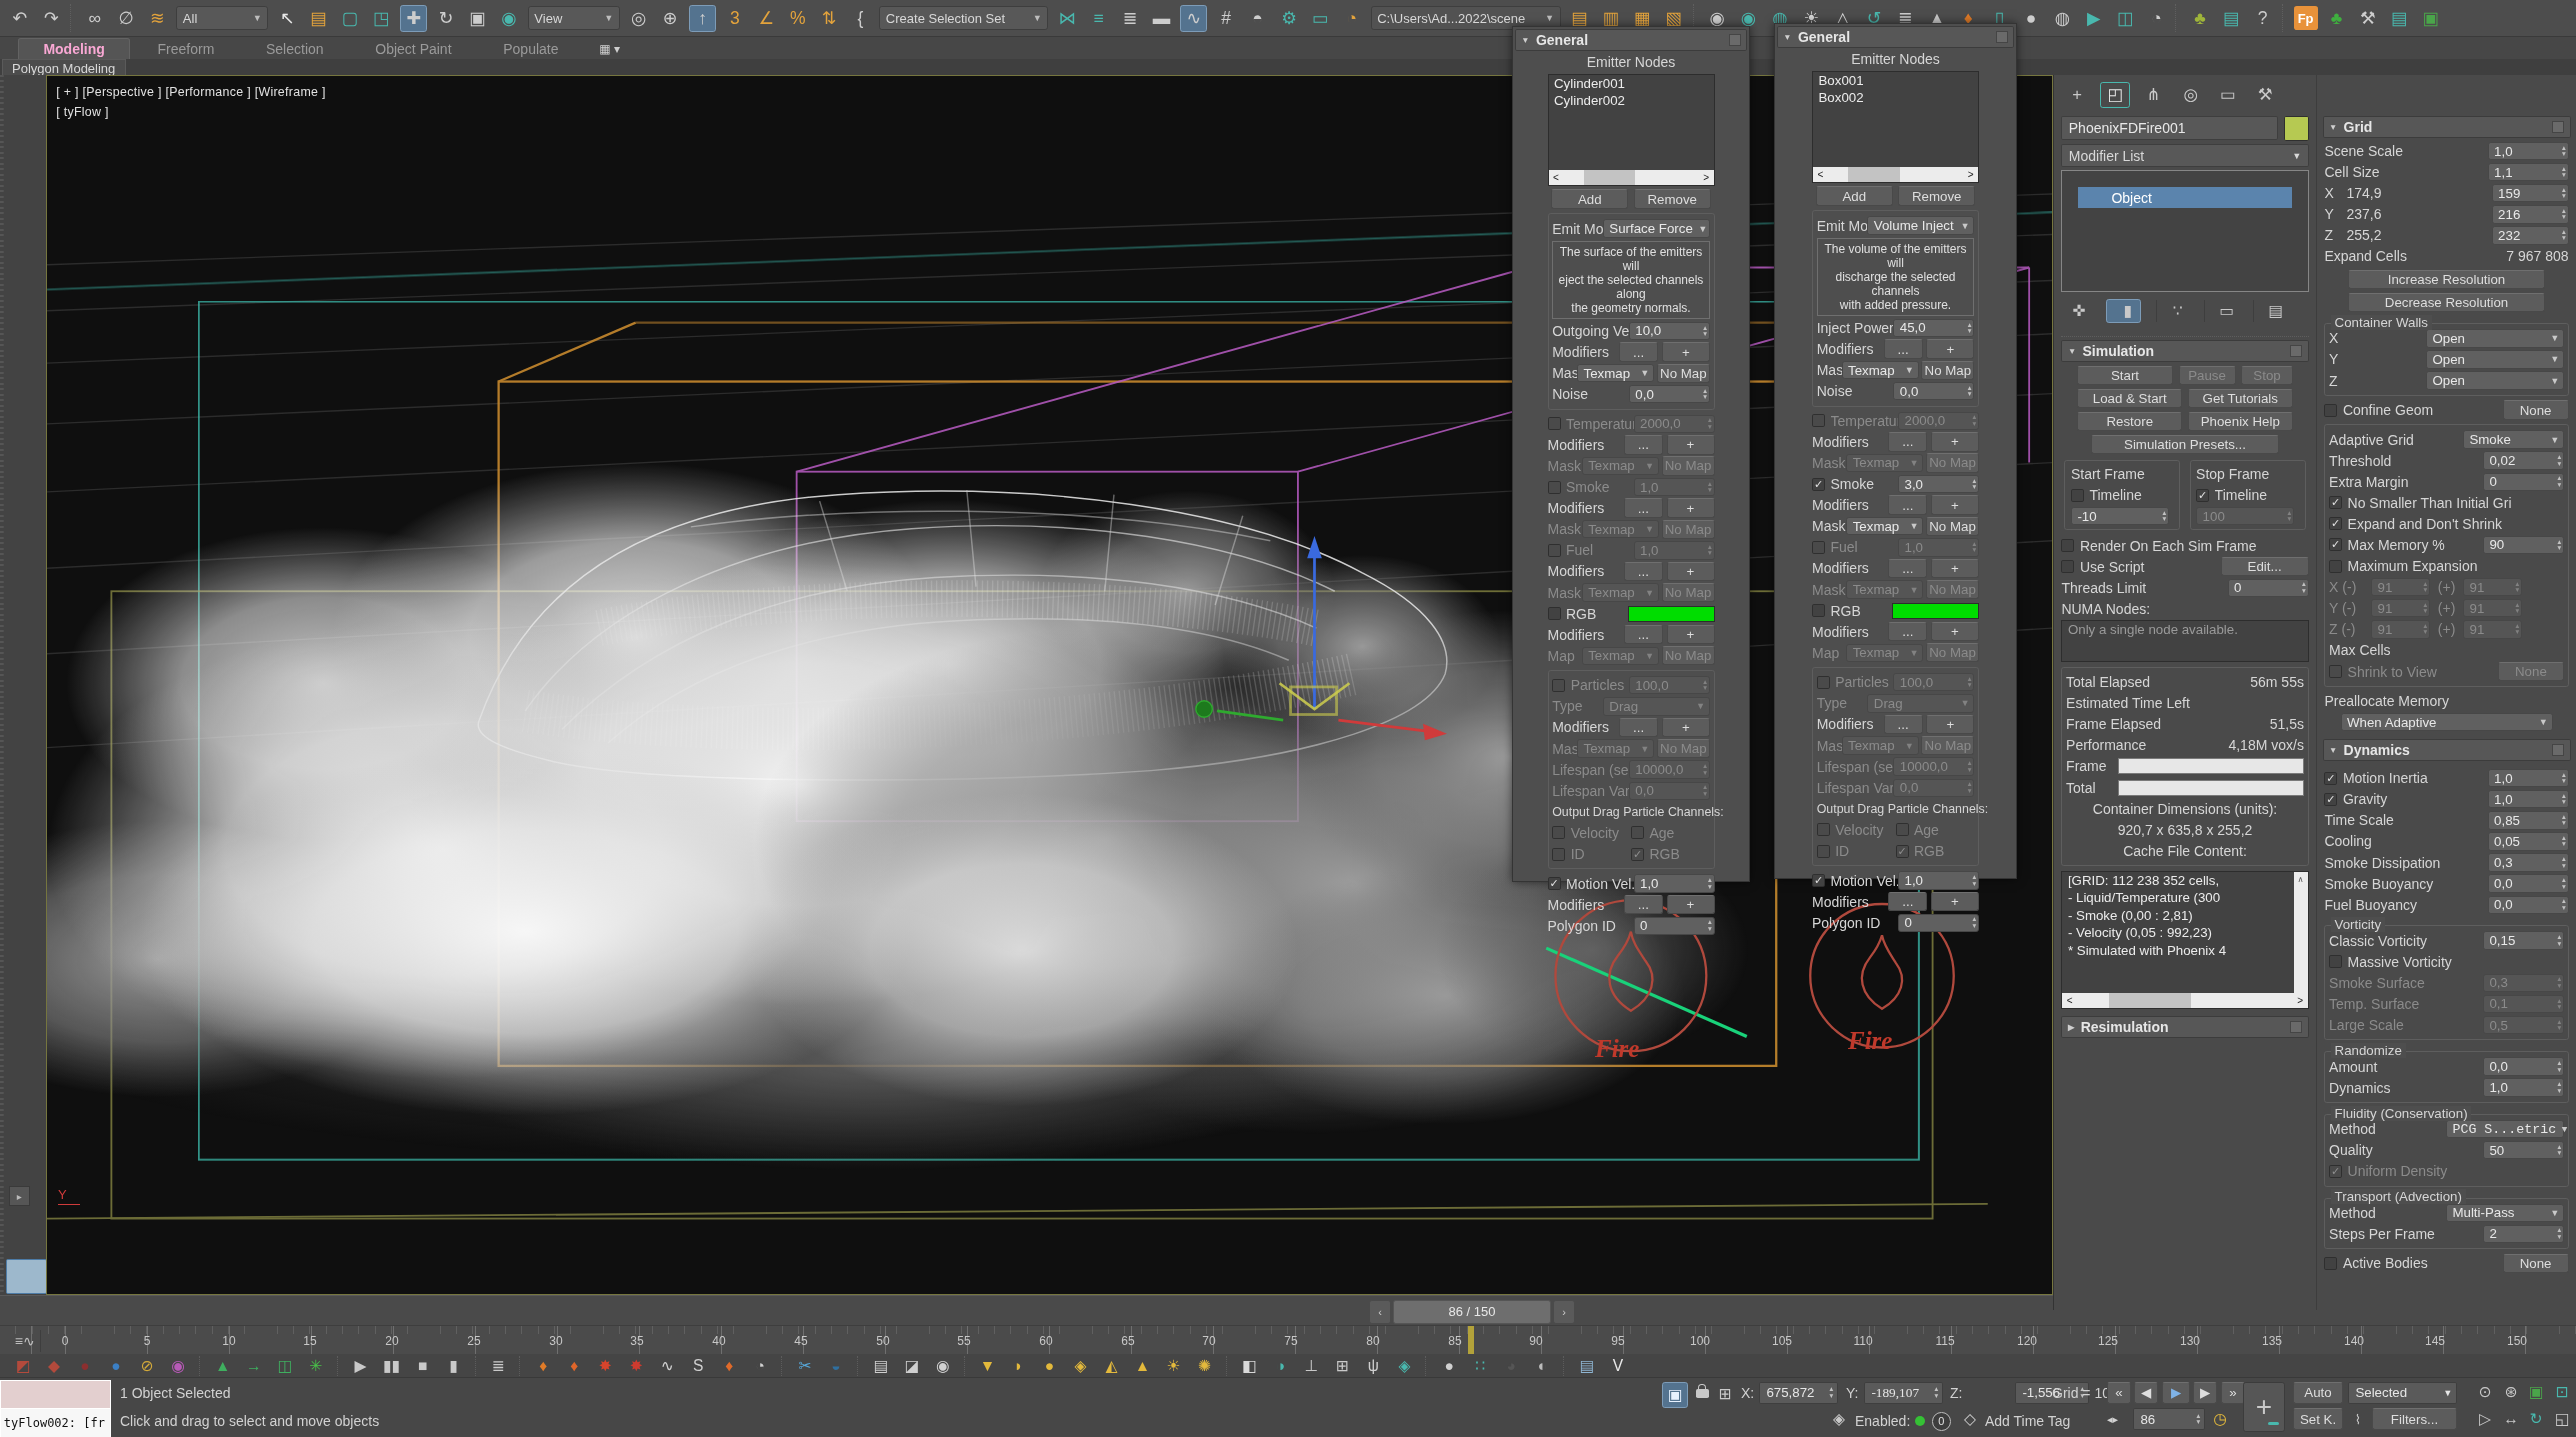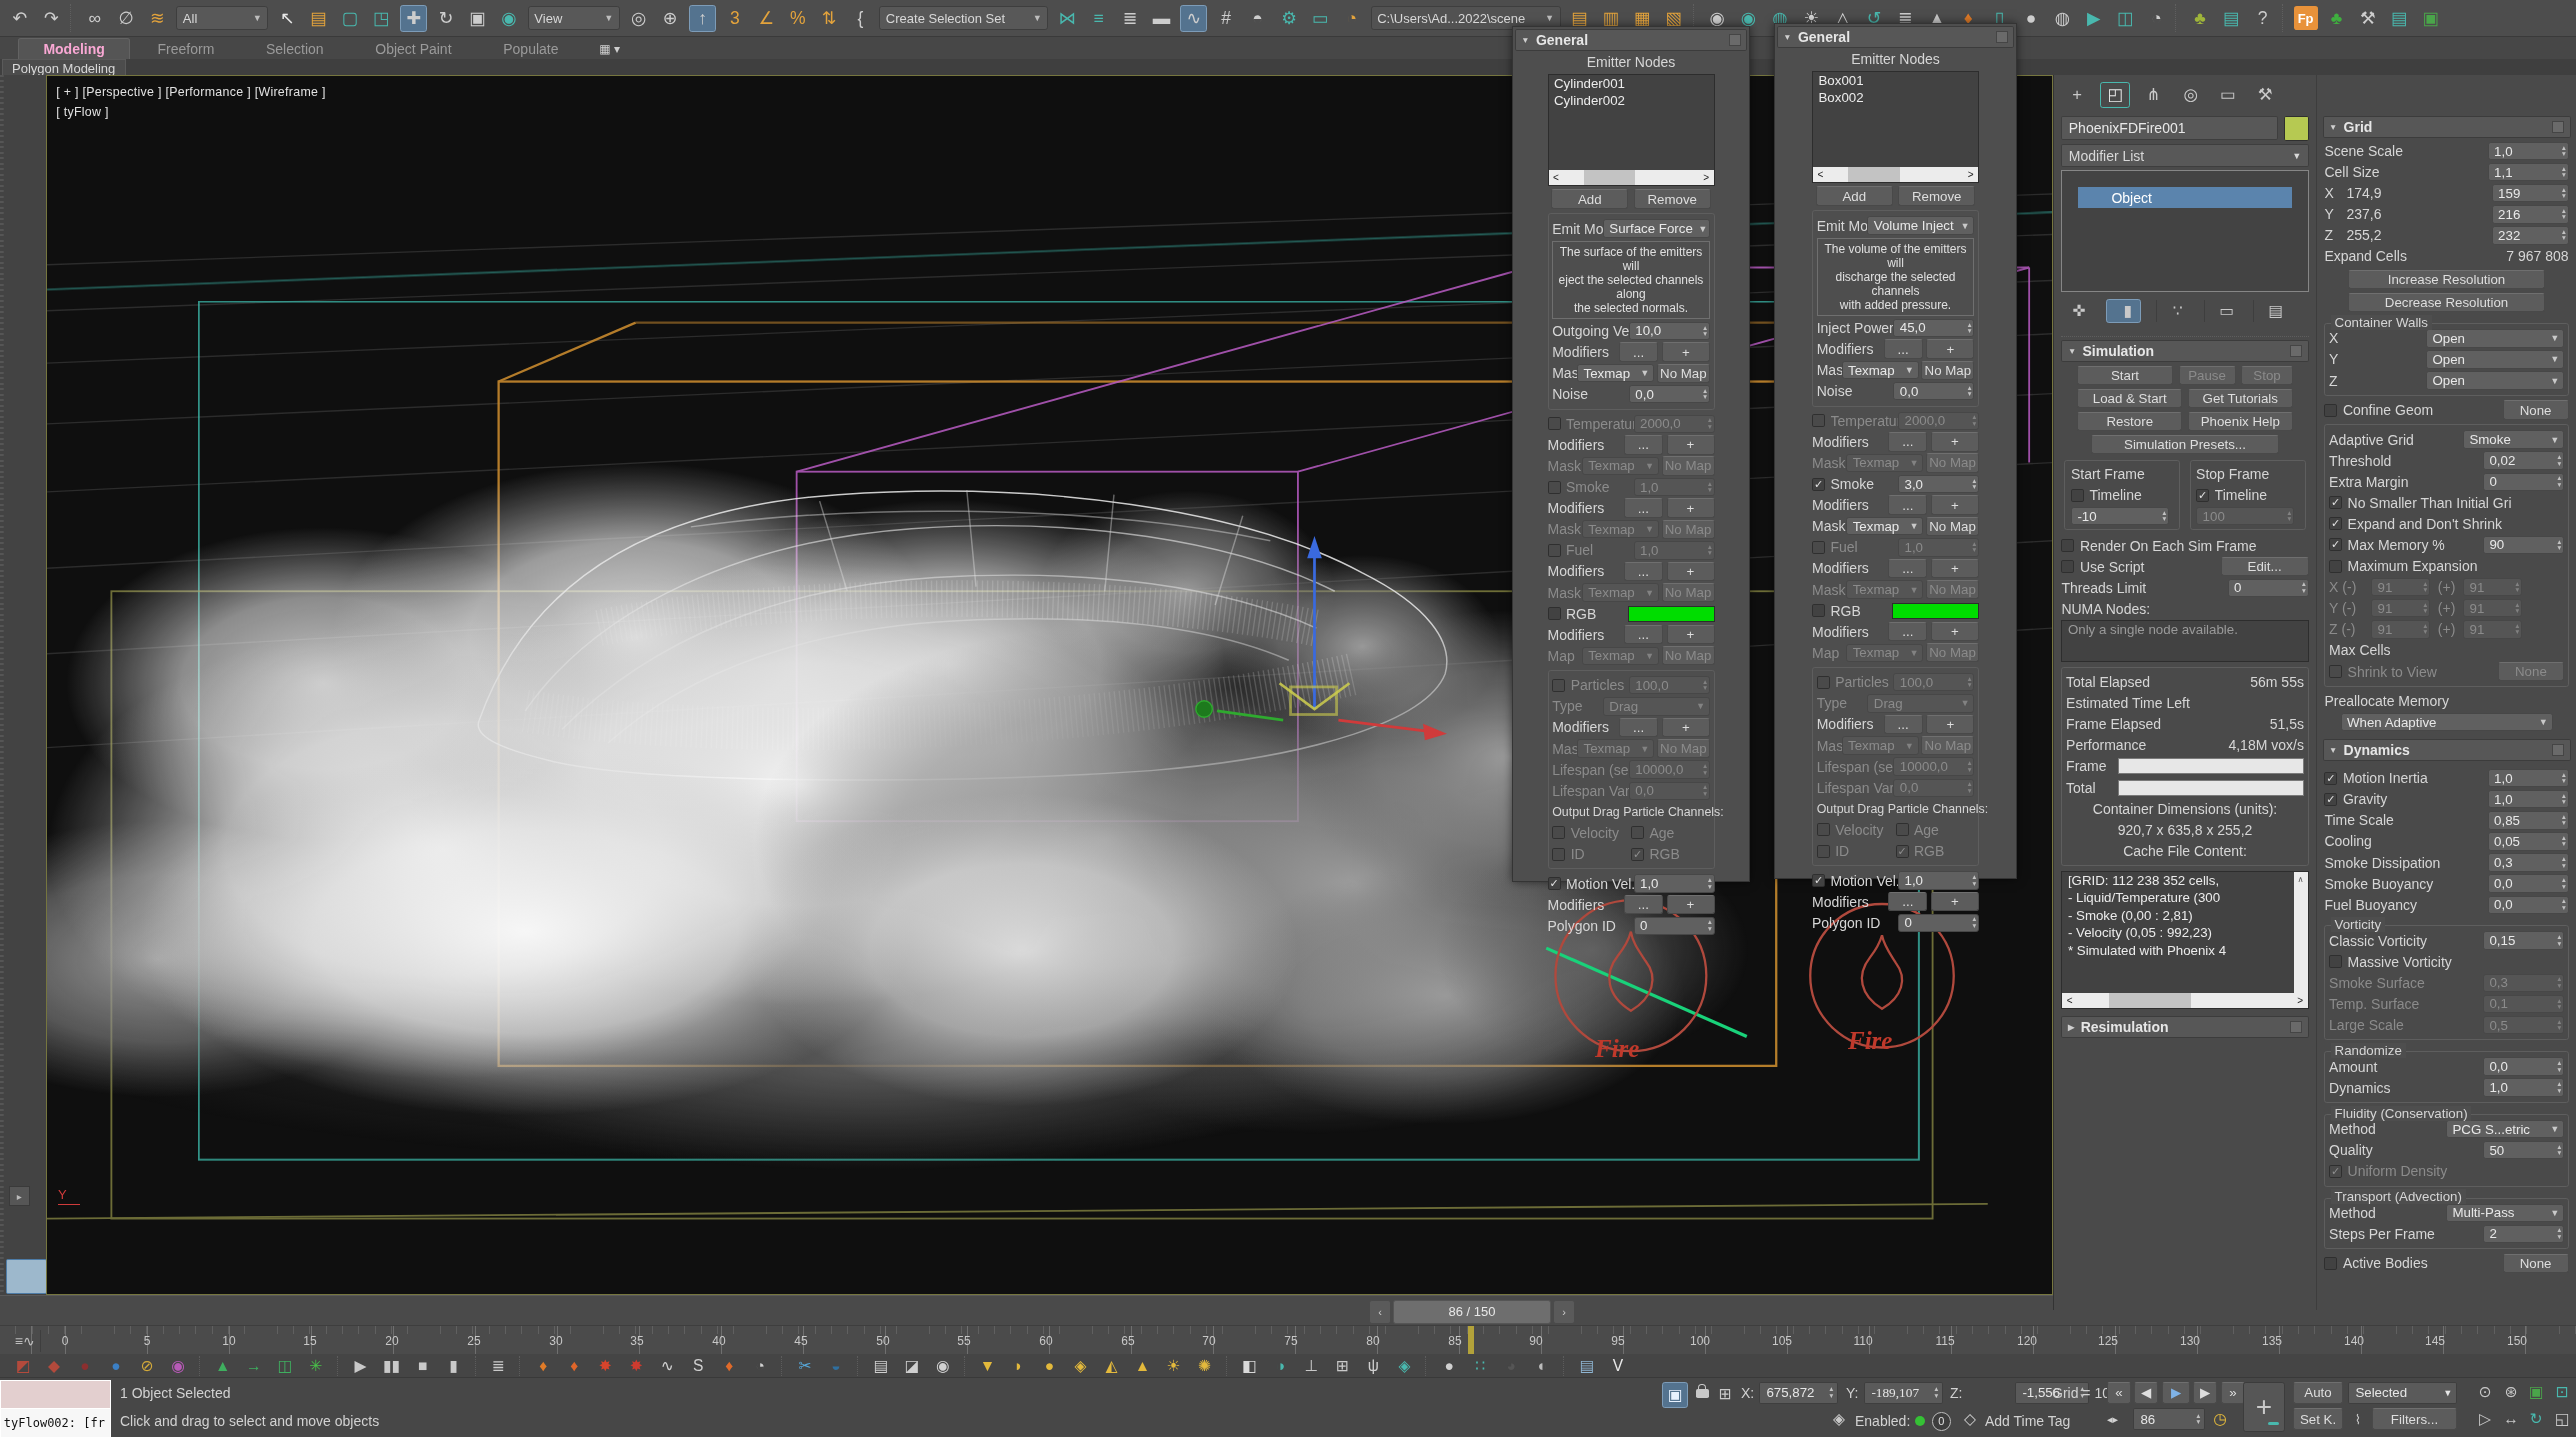--- a/index.html
+++ b/index.html
@@ -369,21 +369,21 @@
           <div class="row">
             <span class="l">Emit Mode</span>
             <div class="ddbox" style="width: 107px; margin-left: auto;">
               <span class="v">Surface Force</span>
               <span class="da">▼</span>
             </div>
           </div>
           <div class="desc">
             <div>The surface of the emitters will</div>
             <div>eject the selected channels along</div>
-            <div>the selected normals.</div>
+            <div>the geometry normals.</div>
           </div>
           <div class="row">
             <span class="l">Outgoing Velocity</span>
             <div class="spinbox">
               <span class="v">10,0</span>
               <span class="spn">
                 <span>▴</span>
                 <span>▾</span>
               </span>
             </div>
@@ -1411,21 +1411,21 @@
                   <span>▴</span>
                   <span>▾</span>
                 </span>
               </div>
             </div>
           </div>
           <div class="grp titled">
             <span class="gtl">Fluidity (Conservation)</span>
             <div class="row">
               <span class="l">Method</span>
-              <div class="ddbox" style="width: 118px; margin-left: auto;">
+              <div class="ddbox" style="width: 118px; margin-left: auto; font-family: Liberation Mono, monospace;">
                 <span class="v">PCG S...etric</span>
                 <span class="da">▼</span>
               </div>
             </div>
             <div class="row">
               <span class="l">Quality</span>
               <div class="spinbox">
                 <span class="v">50</span>
                 <span class="spn">
                   <span>▴</span>

